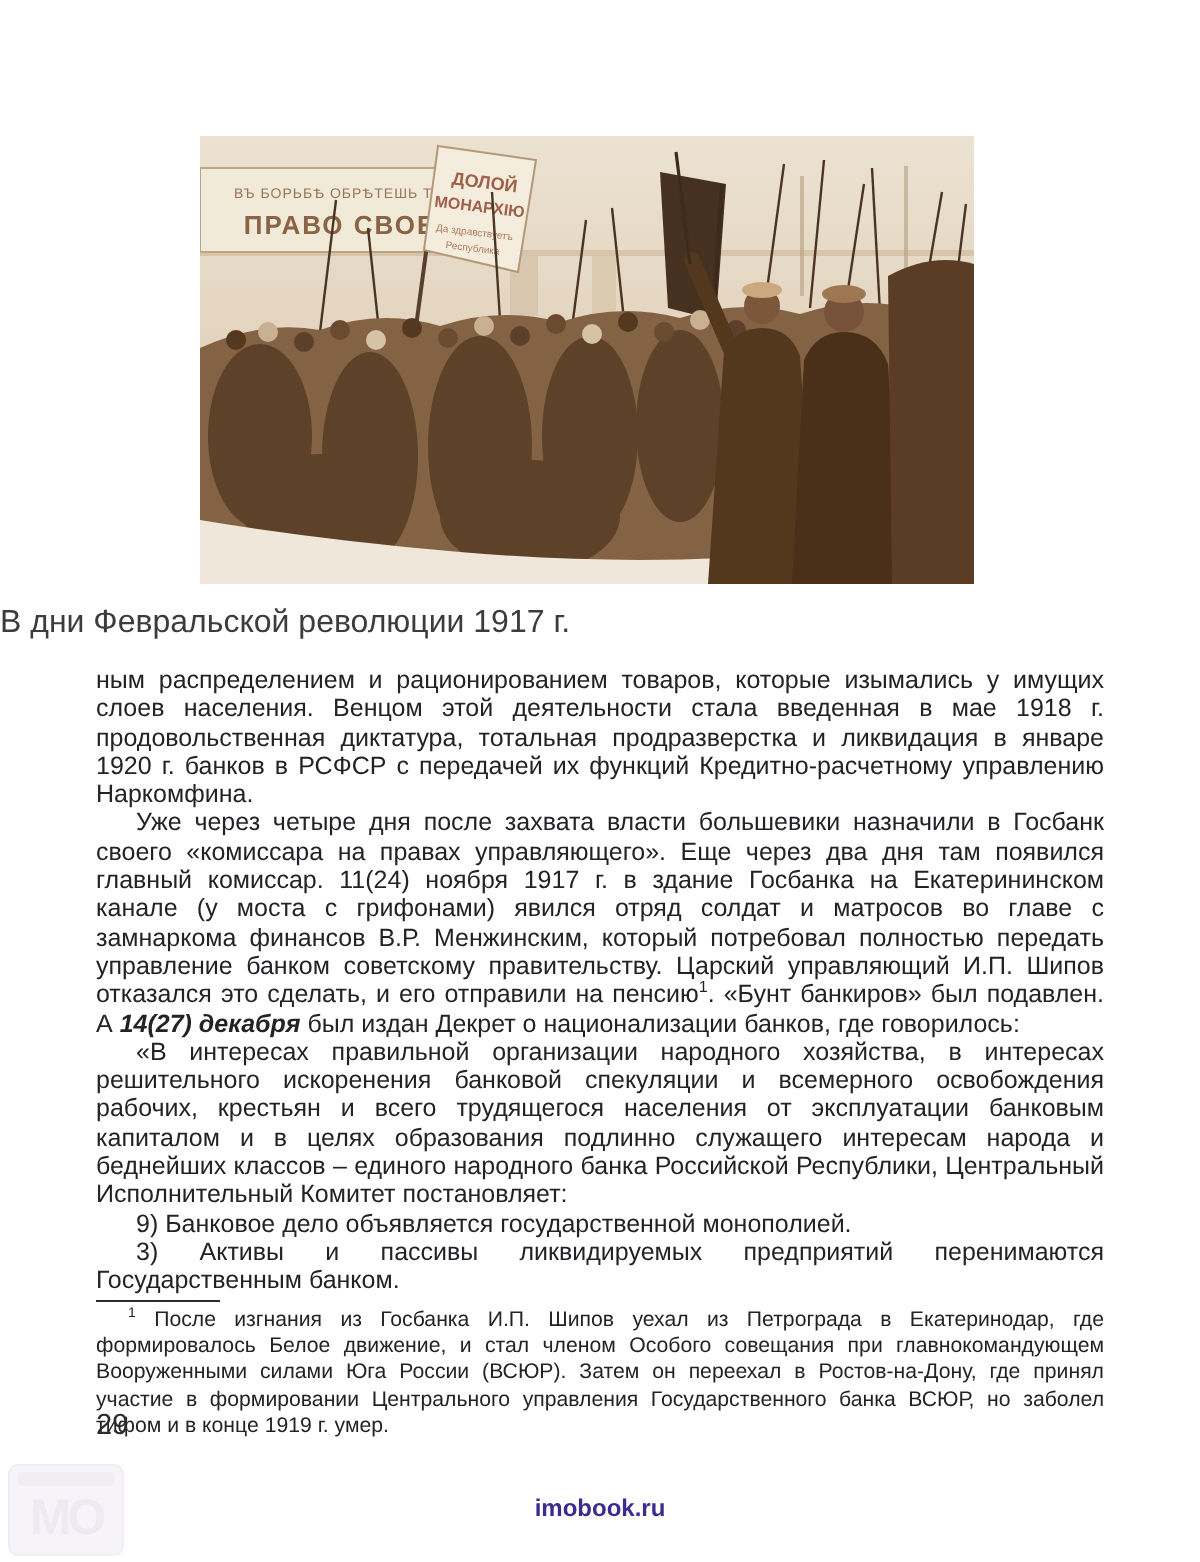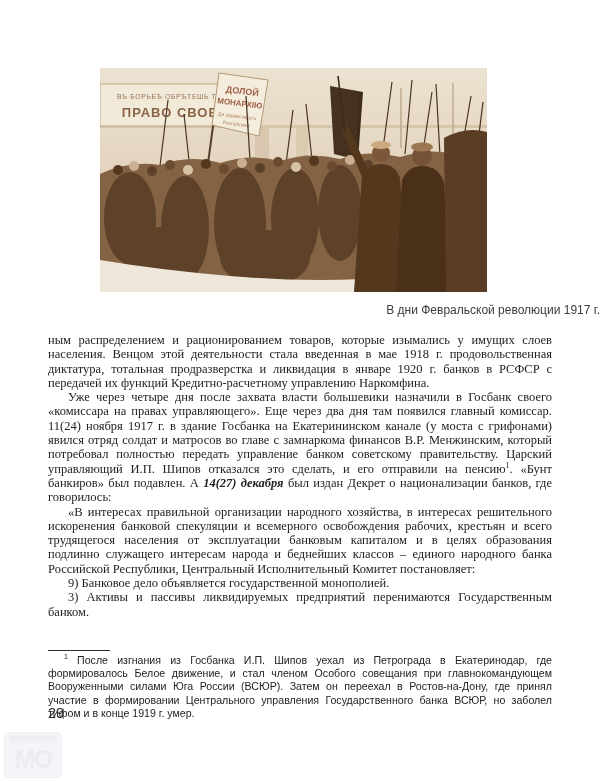--- a/index.html
+++ b/index.html
@@ -4,29 +4,29 @@
 <style>
   html,body{margin:0;padding:0;background:#ffffff;}
   .page{
     position:relative;width:600px;height:781px;background:#ffffff;overflow:hidden;
     font-family:"Liberation Sans", sans-serif;color:#232327;
   }
   
   .photo{position:absolute;left:100px;top:68px;width:387px;height:224px;}
   .photo svg{display:block;}
   .caption{
-    position:absolute;left:0;top:303px;width:600px;text-align:right;
-    font-size:12px;color:#3c3c40;
+    position:absolute;left:0;top:303px;width:600px;text-align:left;
+    font-size:16px;color:#3c3c40;
   }
   
   .body-text{
     position:absolute;left:48px;top:333px;width:504px;
     font-size:12.5px;line-height:14.3px;text-align:justify;color:#232327;
   }
-  .body-text p{margin:0;text-indent:20px;font-family:Liberation Serif, serif;}
+  .body-text p{margin:0;text-indent:20px;}
   .body-text p.no-indent{text-indent:0;}
   .body-text sup{font-size:8px;line-height:0;}
   .emph{font-weight:bold;font-style:italic;}
   
   .footnote-sep{position:absolute;left:48px;top:650px;width:62px;border-top:1px solid #2c2c2e;height:0;}
   .footnote{
     position:absolute;left:48px;top:654px;width:504px;
     font-size:10.6px;line-height:13.2px;text-align:justify;color:#232327;
   }
   .footnote p{margin:0;text-indent:16px;}
@@ -166,14 +166,15 @@
   <div class="footnote-sep"></div>
   <div class="footnote">
     <p><sup>1</sup><span> После изгнания из Госбанка И.П. Шипов уехал из Петрограда в Екатеринодар, где формировалось Белое движение, и стал членом Особого совещания при главнокомандующем Вооруженными силами Юга России (ВСЮР). Затем он переехал в Ростов-на-Дону, где принял участие в формировании Центрального управления Государственного банка ВСЮР, но заболел тифом и в конце 1919 г. умер.</span></p>
   </div>
 
   <div class="page-number">29</div>
   <div class="watermark">
     <div class="bar"></div>
     <div class="mo">MO</div>
   </div>
+  <a class="footer-link">imobook.ru</a>
 
 </div>
 
 </body></html>

